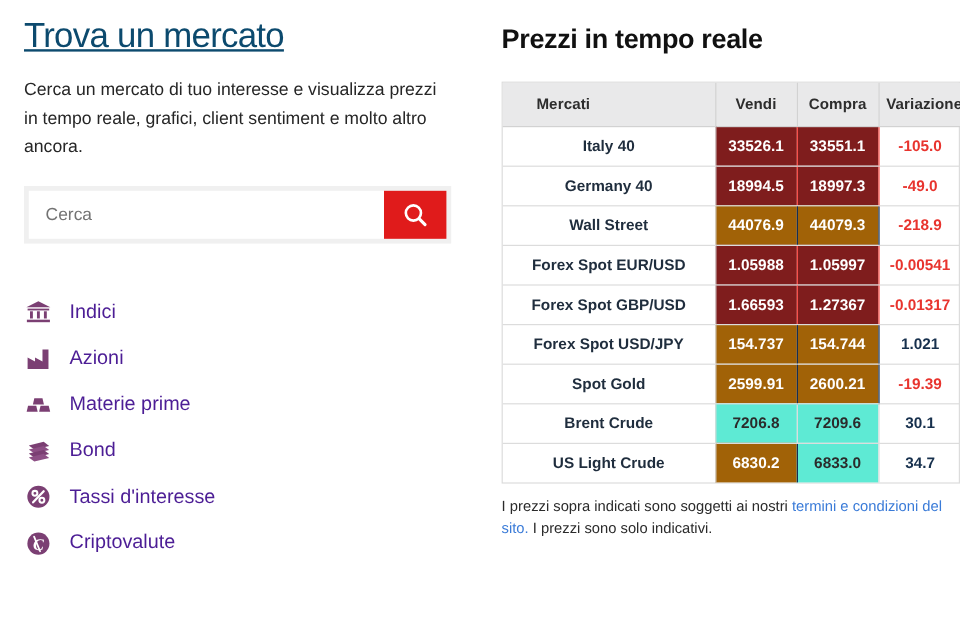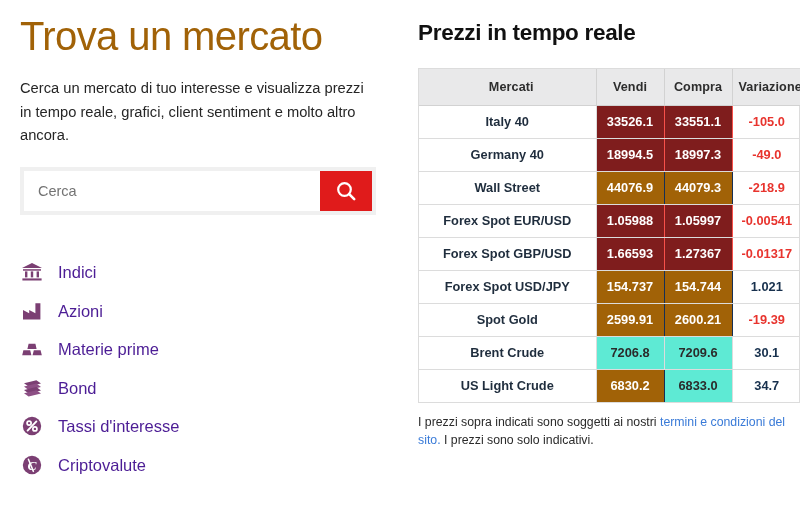--- a/index.html
+++ b/index.html
@@ -22,27 +22,28 @@
     display: flex;
   }
 
   
   .left-col {
     width: 400px;
     padding: 14px 26px 0 20px;
   }
 
   .page-title {
-    font-size: 40px;
+    font-size: 29px;
     font-weight: 400;
     line-height: 1.12;
     letter-spacing: -0.6px;
-    color: #a16207;
+    color: #0c4a6e;
     margin: 0 0 18px 0;
     font-family: "Liberation Sans", sans-serif;
+    text-decoration: underline;
   }
 
   .intro {
     font-size: 14.7px;
     line-height: 1.62;
     color: #262626;
     margin: 0 0 19px 0;
     max-width: 362px;
   }
 
@@ -151,21 +152,21 @@
     font-weight: 700;
     color: #2d2d2d;
     text-align: center;
     height: 36px;
     padding: 0 6px;
     border-right: 1px solid #d2d2d2;
     border-bottom: 1px solid #d2d2d2;
     letter-spacing: 0.1px;
   }
   table.prices th:last-child { border-right: 0; }
-  table.prices th.col-name { text-align: center; padding-left: 14px; margin-top: 33px; }
+  table.prices th.col-name { text-align: left; padding-left: 28px; margin-top: 33px; }
 
   table.prices td {
     height: 33px;
     font-size: 12.8px;
     border-bottom: 1px solid #dcdcdc;
     border-right: 1px solid #dcdcdc;
     text-align: center;
     padding: 0 4px;
     color: #1f2d3d;
     font-weight: 700;

